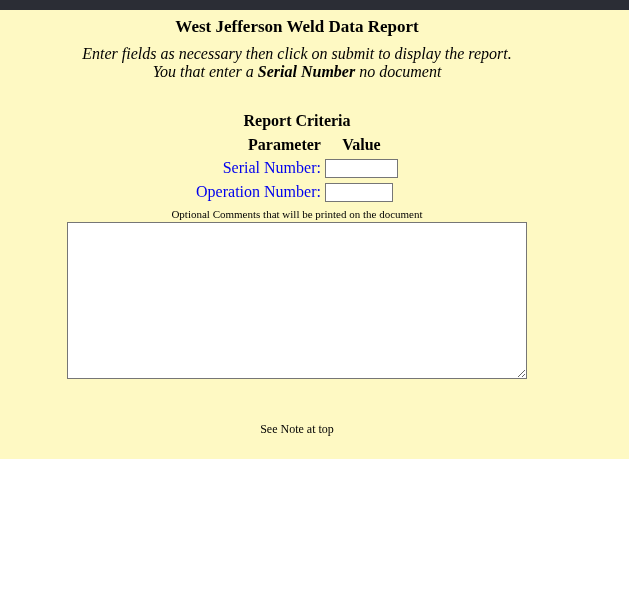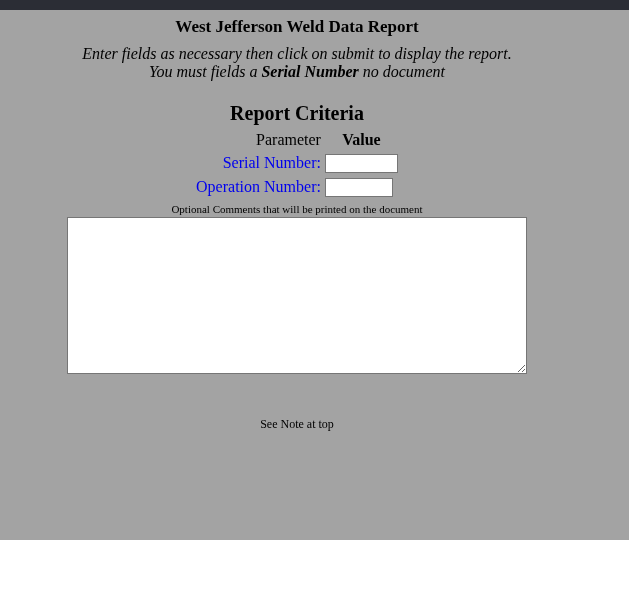--- a/index.html
+++ b/index.html
@@ -4,23 +4,23 @@
 <style>
   html, body {
     margin: 0;
     padding: 0;
     background: #ffffff;
     color: #000000;
     font-family: "Liberation Serif", serif;
   }
   .viewport {
     width: 629px;
-    height: 540px;
+    height: 459px;
     overflow: hidden;
-    background: #a3a3a3;
+    background: #fef9c3;
   }
   .top-bar {
     width: 629px;
     height: 10px;
     background: #2b2d35;
   }
   .container {
     width: 594px;
     text-align: center;
   }
@@ -33,36 +33,36 @@
   .instructions {
     margin: 8px 0 0 0;
     font-style: italic;
     font-size: 16px;
     line-height: 18px;
   }
   .instructions .bold-em {
     font-weight: bold;
   }
   .criteria-heading {
-    margin: 21px 0 0 0;
-    font-size: 20px;
+    margin: 31px 0 0 0;
+    font-size: 16px;
     font-weight: bold;
   }
   table.criteria {
     margin: 3px auto 0 auto;
     border-collapse: separate;
     border-spacing: 2px;
     font-size: 16px;
   }
   table.criteria th, table.criteria td {
     padding: 1px;
   }
   th.param-header {
     text-align: right;
-    font-weight: normal;
+    font-weight: bold;
     white-space: nowrap;
   }
   th.value-header {
     text-align: center;
     font-weight: bold;
   }
   td.param-cell {
     text-align: right;
     white-space: nowrap;
   }
@@ -126,21 +126,21 @@
 <div class="viewport">
 
   <div class="top-bar"></div>
 
   <div class="container">
 
     <h1 class="page-title">West Jefferson Weld Data Report</h1>
 
     <p class="instructions">
       <span>Enter fields as necessary then click on submit to display the report.</span><br>
-      <span>You must fields a </span><span class="bold-em">Serial Number</span><span> no document</span>
+      <span>You that enter a </span><span class="bold-em">Serial Number</span><span> no document</span>
     </p>
 
     <div class="criteria-heading">Report Criteria</div>
 
     <table class="criteria">
       <tbody>
           <tr>
         <th class="param-header">Parameter</th>
         <th class="value-header">Value</th>
       </tr>

